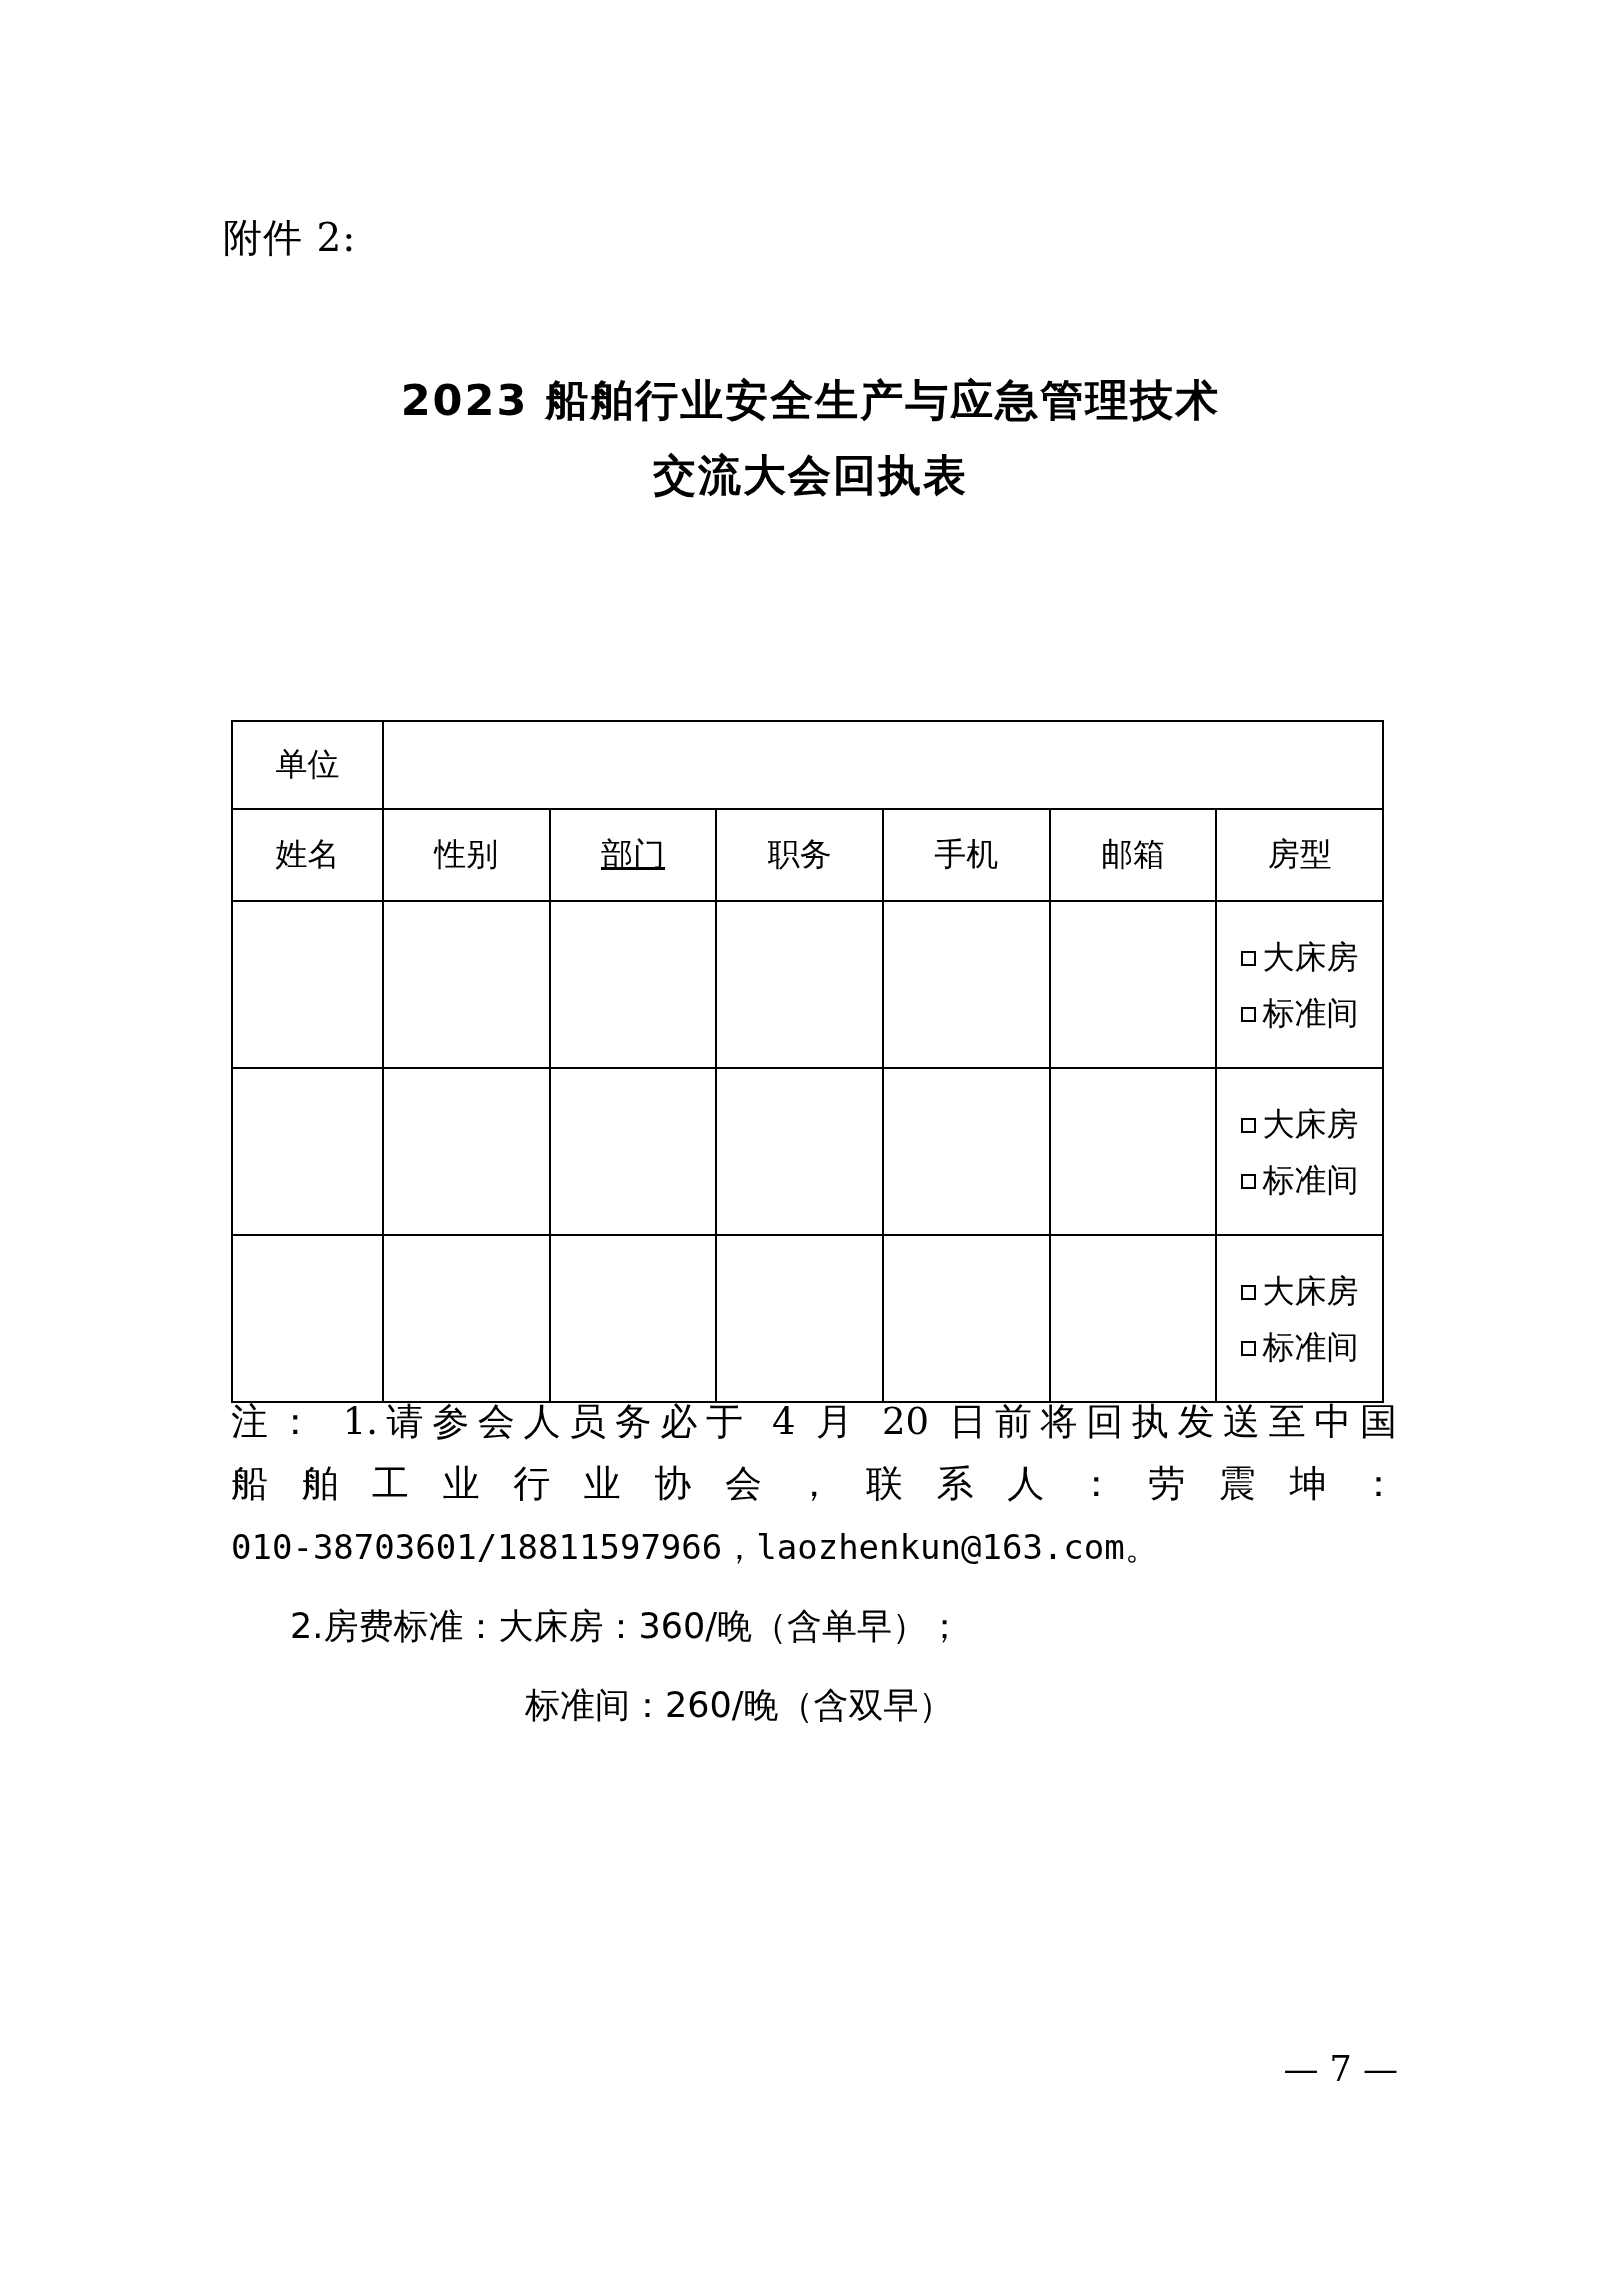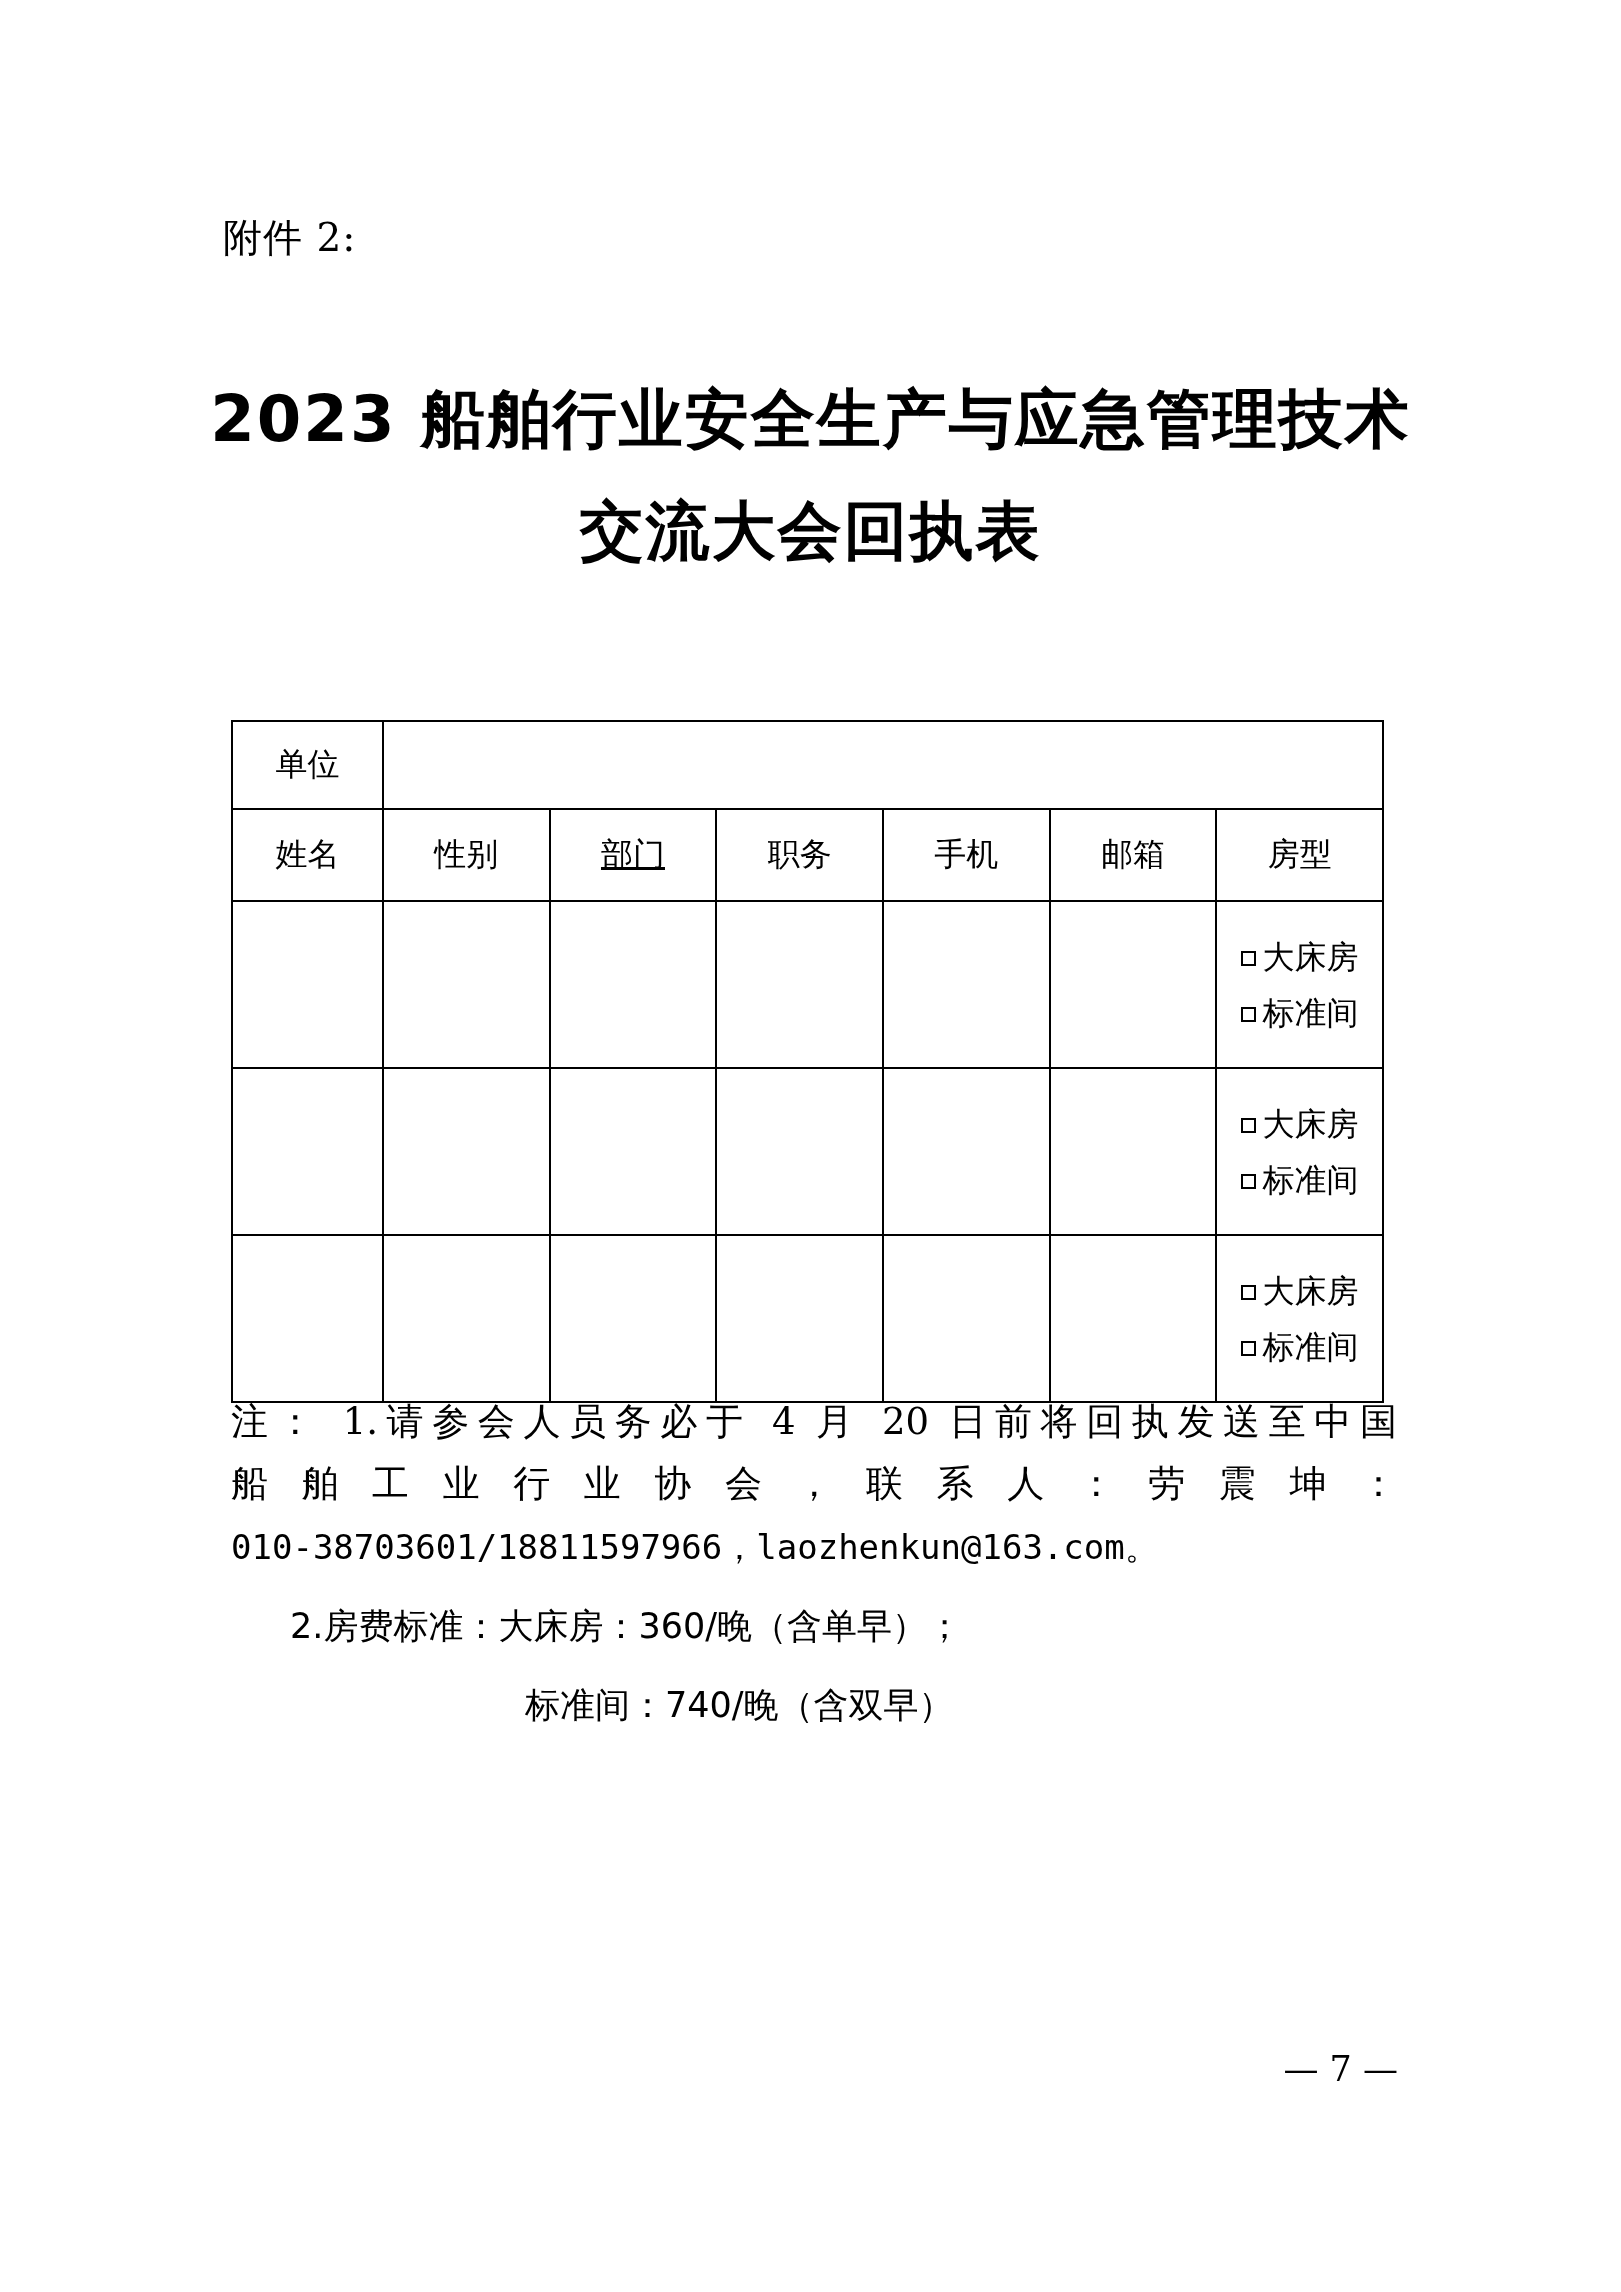--- a/index.html
+++ b/index.html
@@ -33,21 +33,21 @@
     white-space: nowrap;
   }
   .doc-title {
     position: absolute;
     left: 0;
     top: 363px;
     width: 1621px;
     text-align: center;
     font-family: "DejaVu Sans", sans-serif;
     font-weight: 700;
-    font-size: 64px;
+    font-size: 43px;
     line-height: 1.75;
     letter-spacing: 2px;
   }
   .doc-title .line2 {
     display: block;
   }
   table.receipt {
     position: absolute;
     left: 231px;
     top: 720px;
@@ -214,21 +214,21 @@
         </td>
       </tr>
     </tbody>
   </table>
 
   <div class="notes">
     <div class="note-line1">注： 1.请参会人员务必于 4 月 20 日前将回执发送至中国</div>
     <div class="note-line2">船 舶 工 业 行 业 协 会 ， 联 系 人 ： 劳 震 坤 ：</div>
     <div class="note-line3">010-38703601/18811597966，laozhenkun@163.com。</div>
     <div class="note-line4">2.房费标准：大床房：360/晚（含单早）；</div>
-    <div class="note-line5">标准间：740/晚（含双早）</div>
+    <div class="note-line5">标准间：260/晚（含双早）</div>
   </div>
 
   <div class="page-number">
     <span class="inner">— 7 —</span>
   </div>
 
 </div>
 
 
 </body></html>

